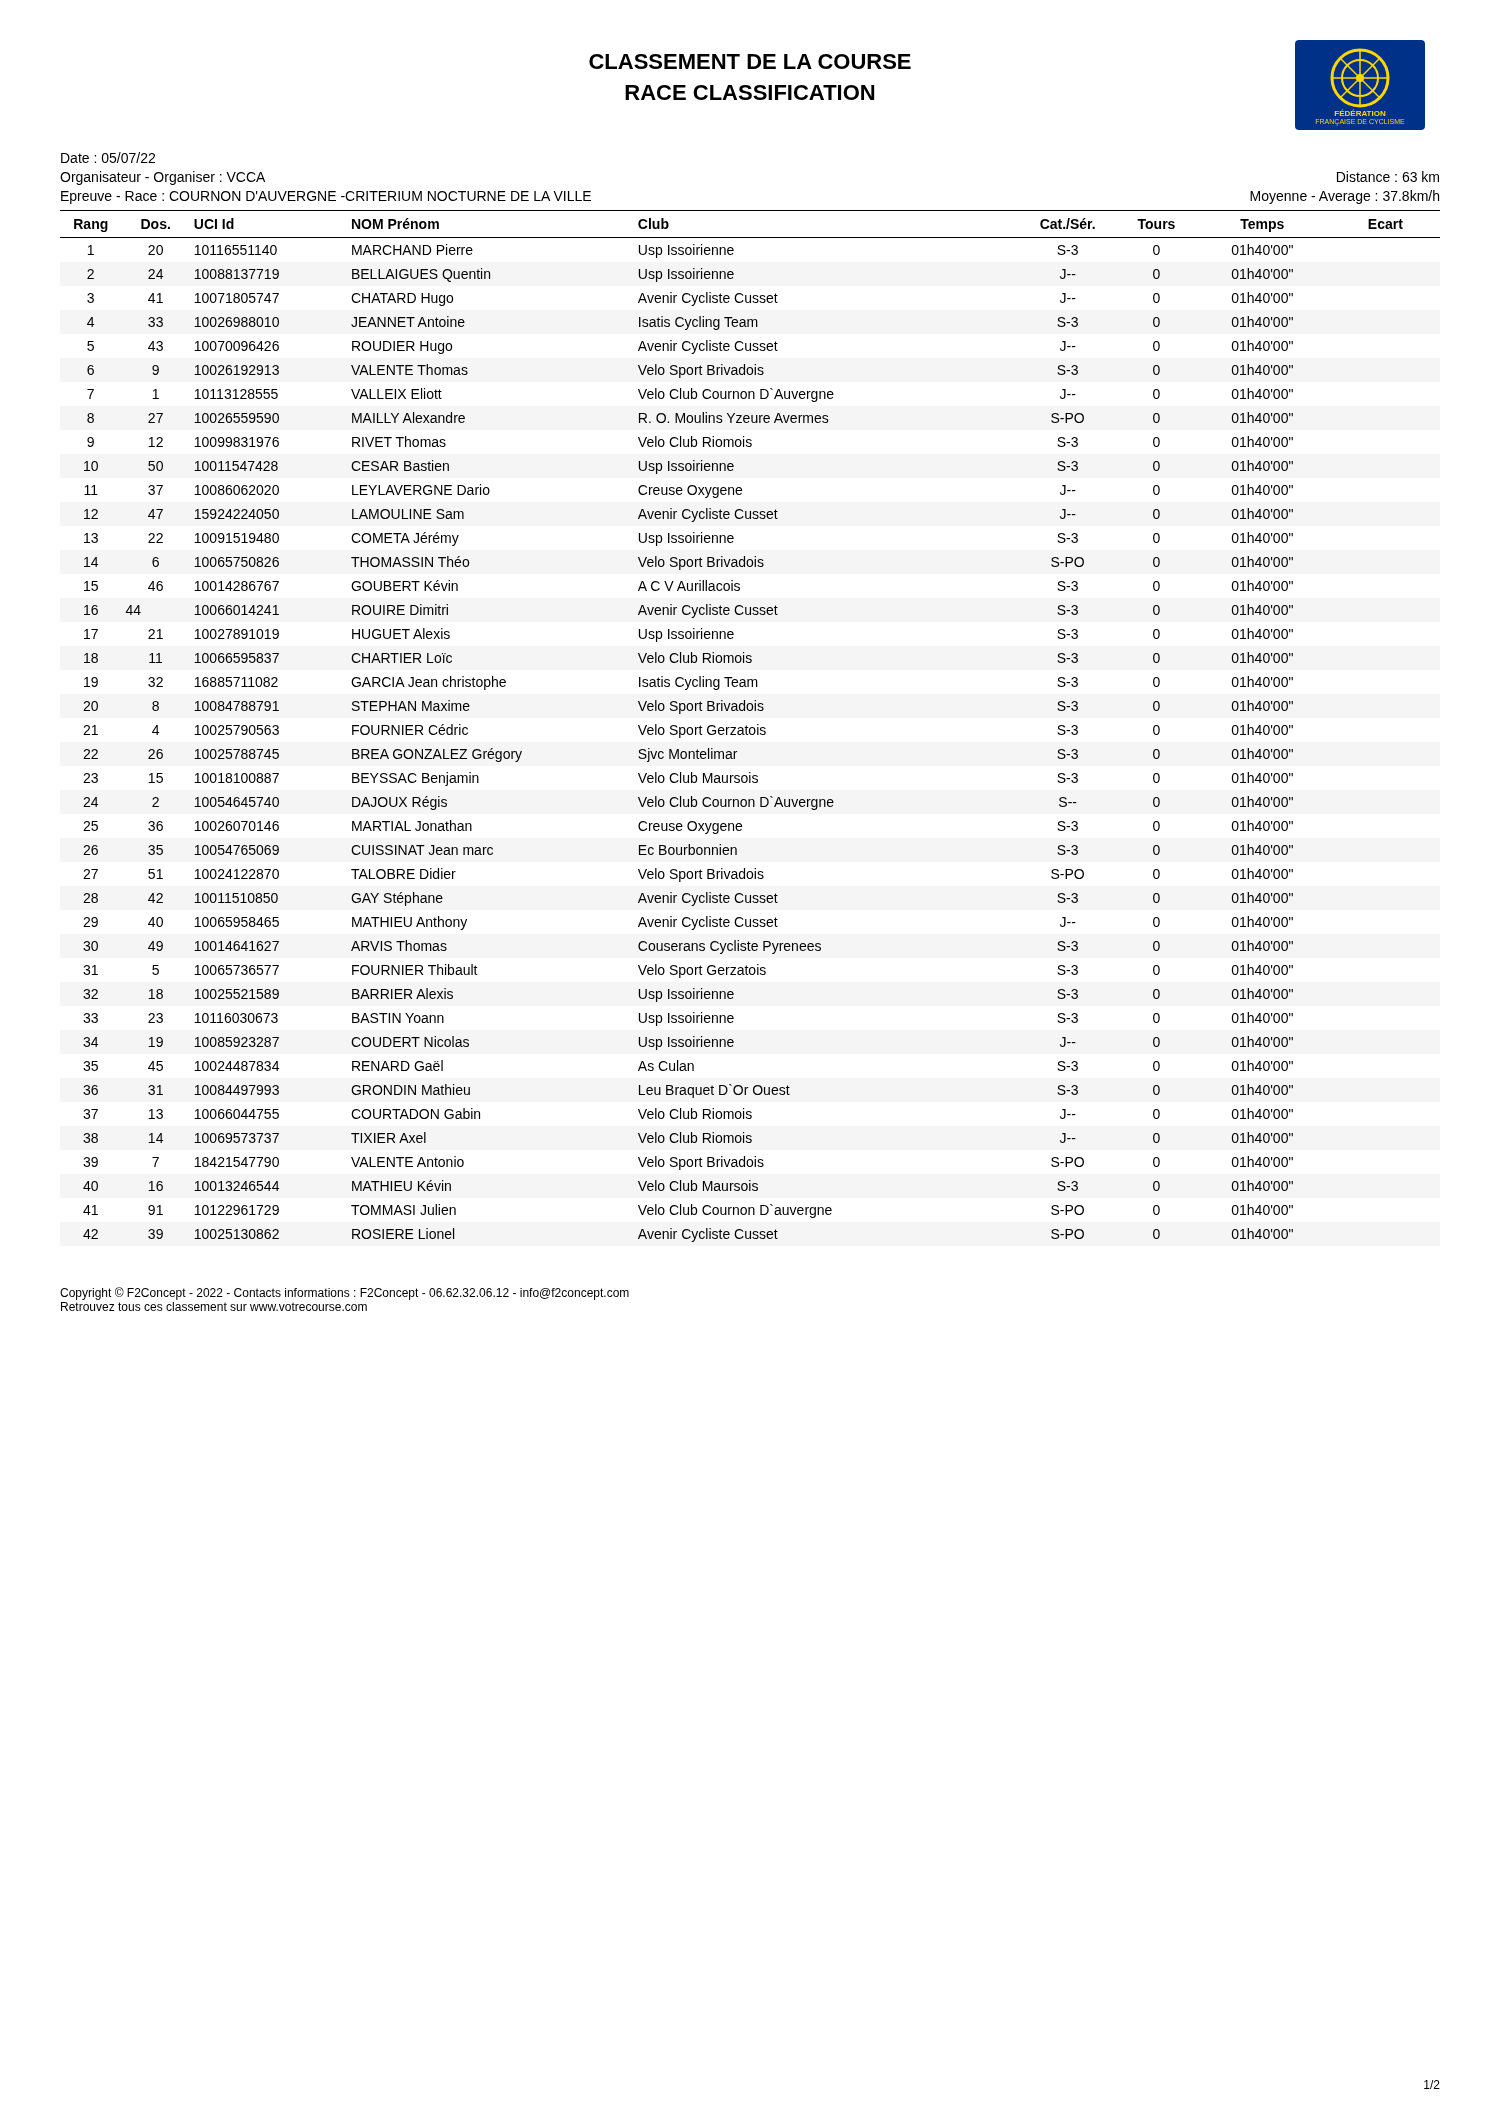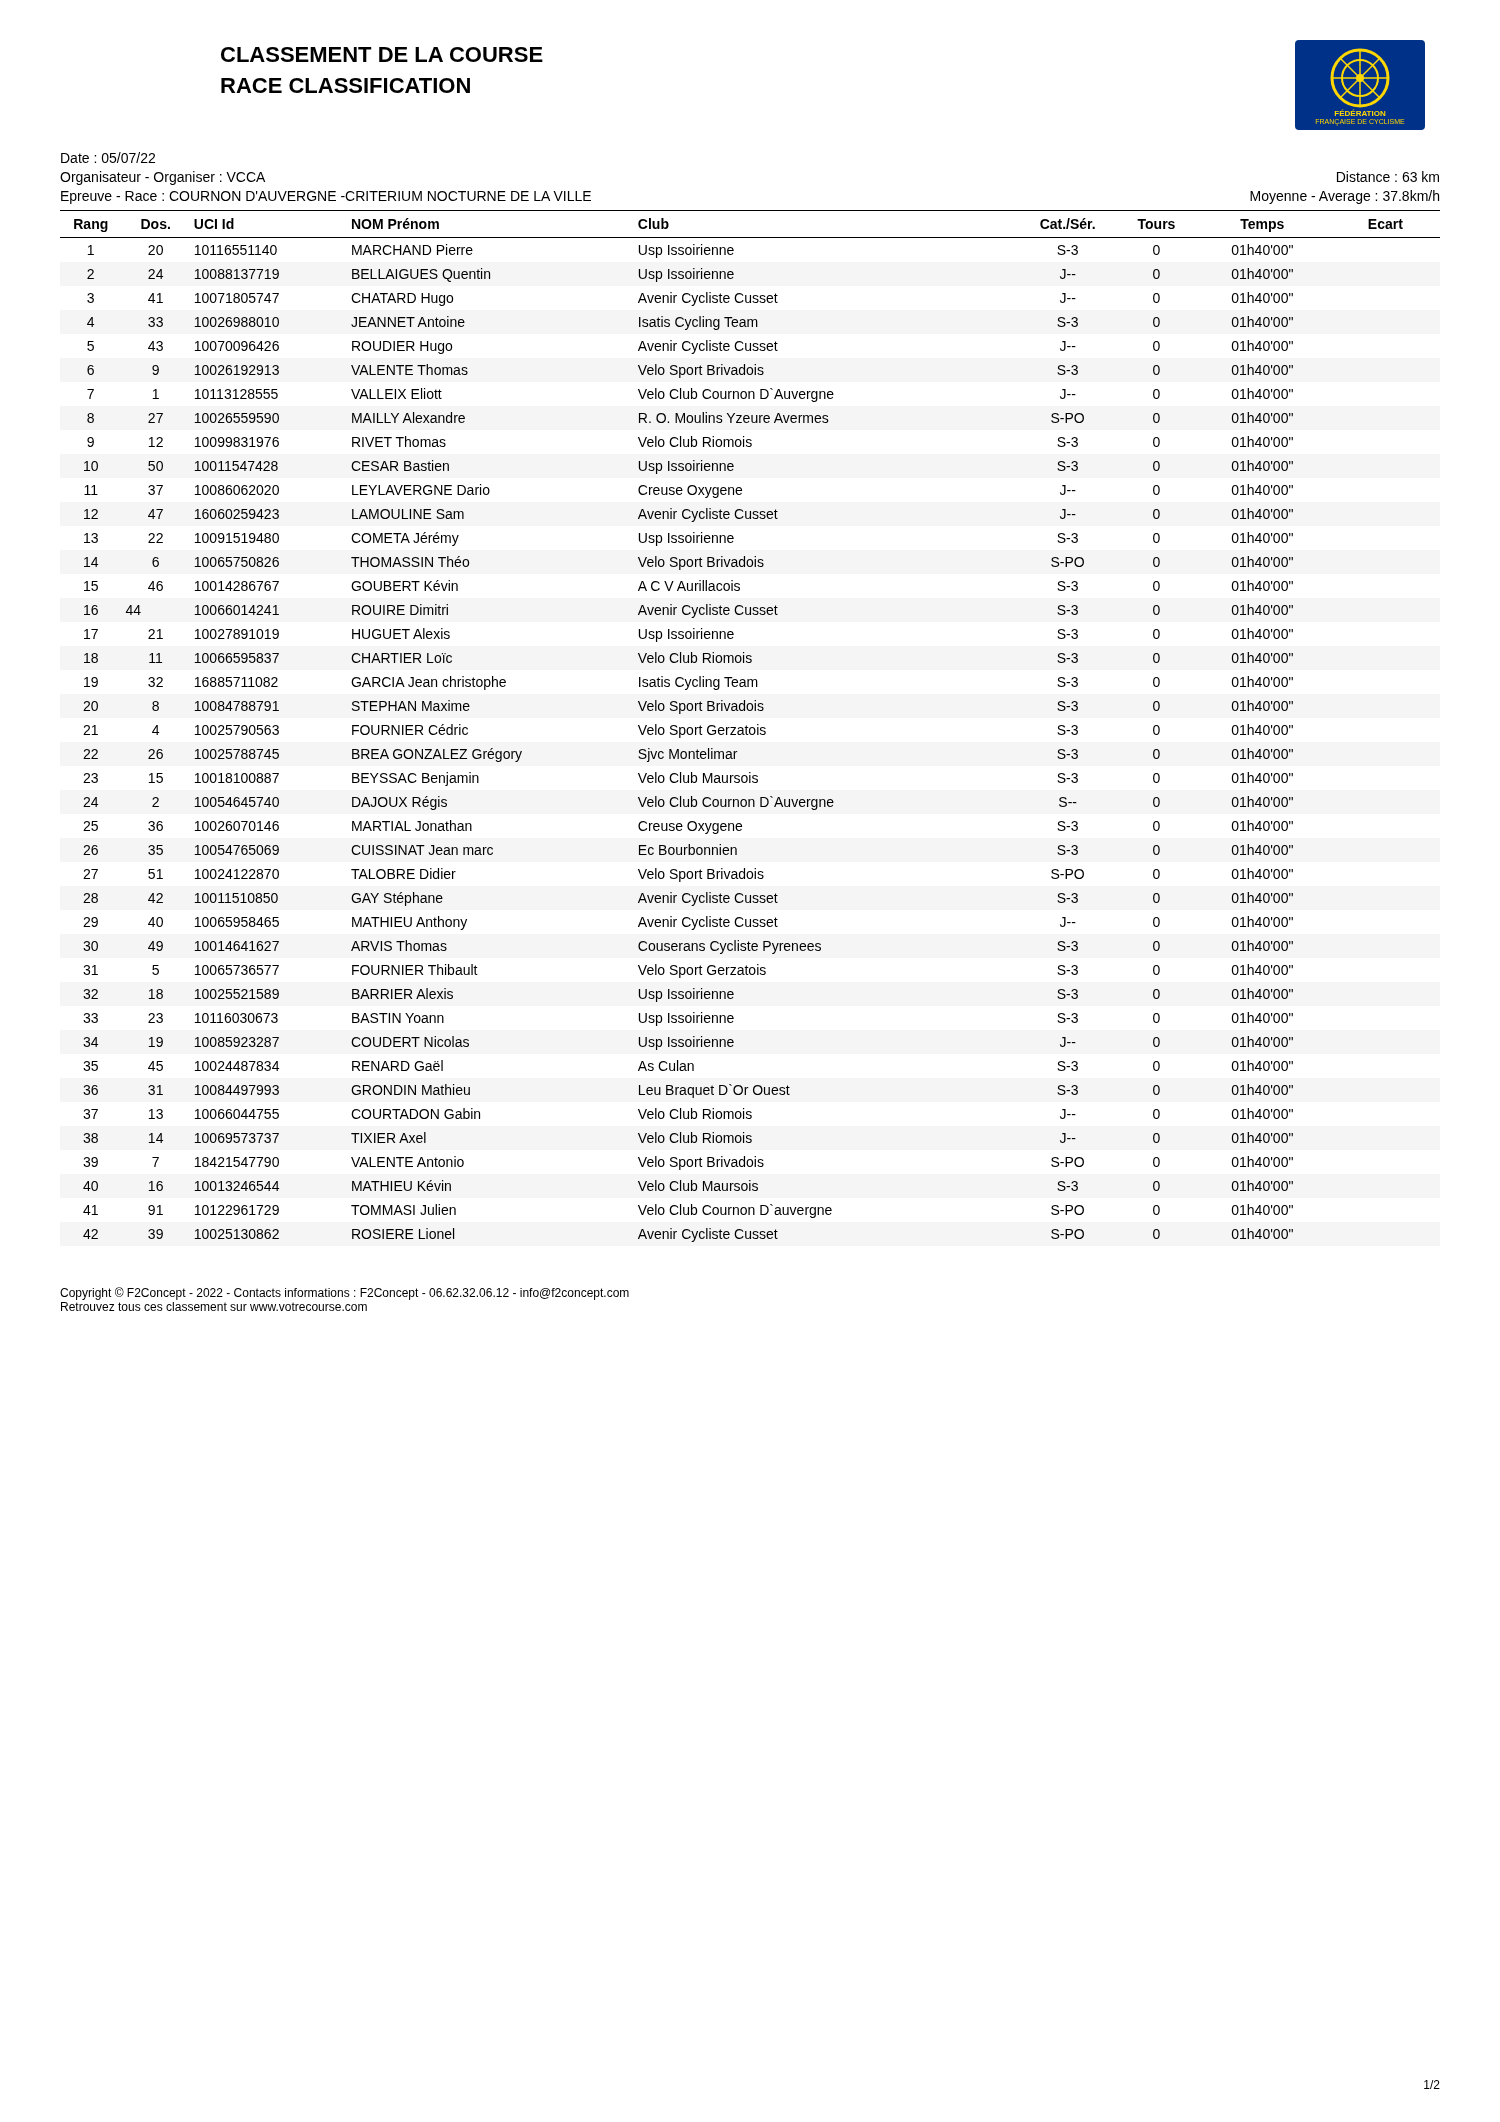--- a/index.html
+++ b/index.html
@@ -12,21 +12,23 @@
       padding: 40px 60px;
       font-size: 15px;
     }
     .header-section {
       display: flex;
       justify-content: space-between;
       align-items: flex-start;
       margin-bottom: 20px;
     }
     .title-block {
+      text-align: center;
       flex: 1;
+      margin-top: 7px;
     }
     .title-block h1 {
       font-size: 22px;
       font-weight: bold;
       line-height: 1.4;
     }
     .logo-block {
       width: 160px;
       display: flex;
       flex-direction: column;
@@ -262,21 +264,21 @@
     <td class="col-nom">LEYLAVERGNE Dario</td>
     <td class="col-club">Creuse Oxygene</td>
     <td class="col-cat" style="text-align:center">J--</td>
     <td class="col-tours" style="text-align:center">0</td>
     <td class="col-temps" style="text-align:center">01h40'00"</td>
     <td class="col-ecart" style="text-align:center"></td>
   </tr>
       <tr style="background: rgb(245, 245, 245);">
     <td class="col-rang" style="text-align:center">12</td>
     <td class="col-dos" style="text-align:center">47</td>
-    <td class="col-uci">16060259423</td>
+    <td class="col-uci">15924224050</td>
     <td class="col-nom">LAMOULINE Sam</td>
     <td class="col-club">Avenir Cycliste Cusset</td>
     <td class="col-cat" style="text-align:center">J--</td>
     <td class="col-tours" style="text-align:center">0</td>
     <td class="col-temps" style="text-align:center">01h40'00"</td>
     <td class="col-ecart" style="text-align:center"></td>
   </tr>
       <tr>
     <td class="col-rang" style="text-align:center">13</td>
     <td class="col-dos" style="text-align:center">22</td>

